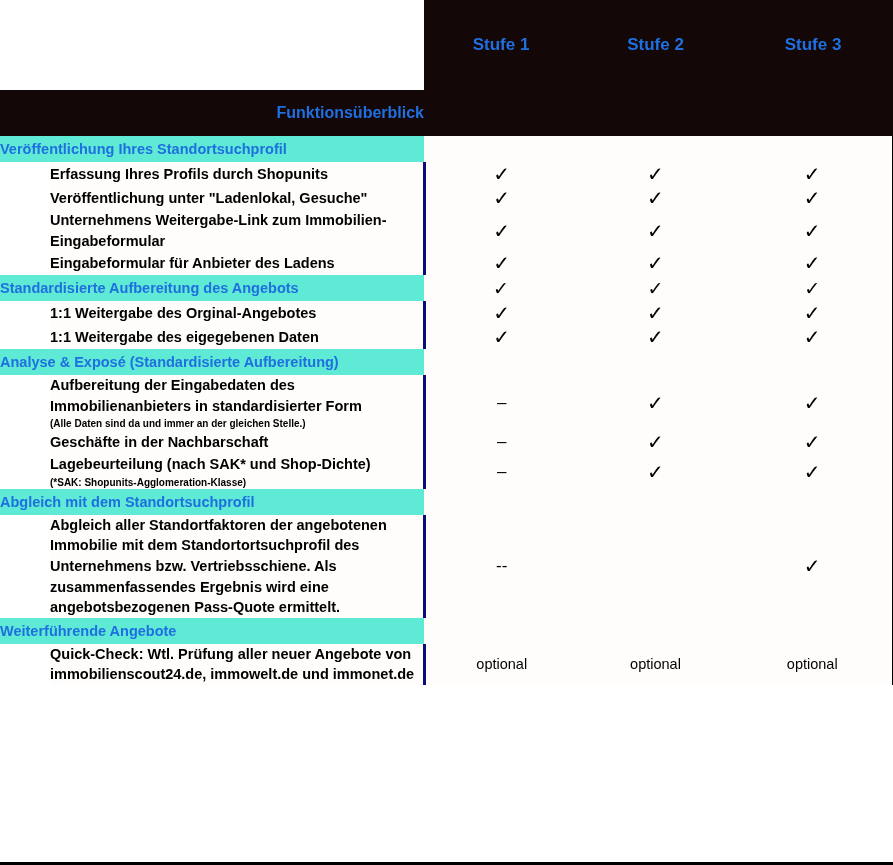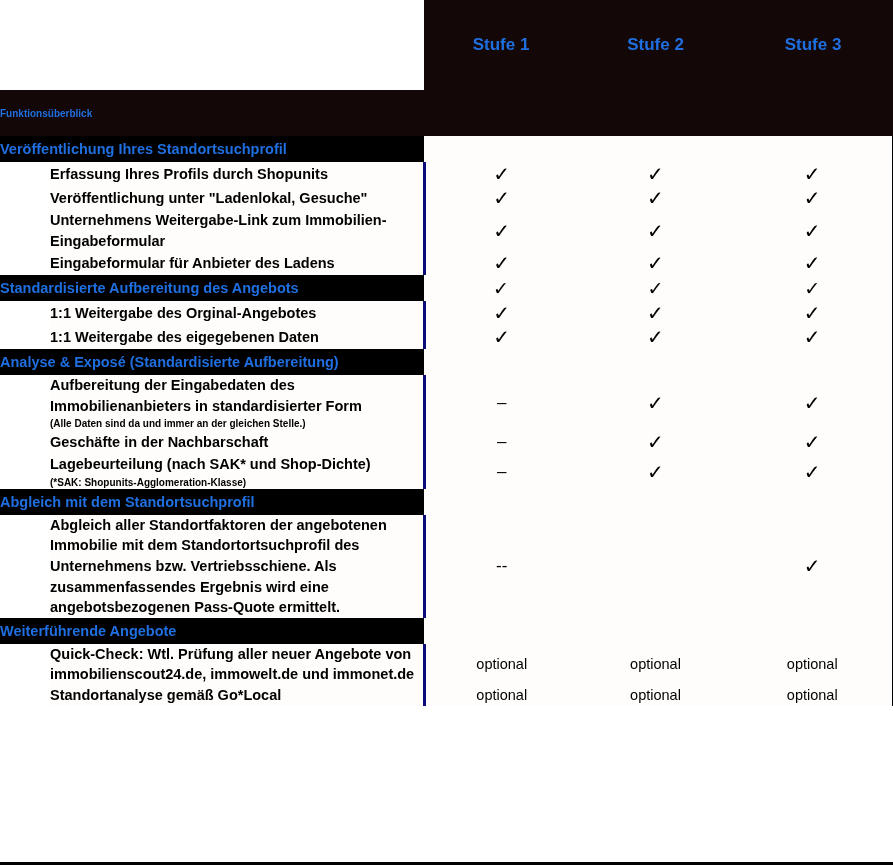--- a/index.html
+++ b/index.html
@@ -53,40 +53,41 @@
     border-right: 3px solid #000000;
     border-top: 3px solid #000000;
     border-bottom: 3px solid #000000;
   }
 
   
   .title-band {
     background: #140707;
     color: #1f6fe0;
     font-weight: bold;
-    font-size: 10px;
+    font-size: 16px;
     height: 46px;
     padding-left: 10px;
     border-top: 3px solid #00c8d7;
     border-bottom: 3px solid #000000;
+    text-align: right;
   }
   .title-band-right {
     background: #140707;
     border-top: 3px solid #000000;
     border-bottom: 3px solid #000000;
   }
 
   
   .sec-label {
     color: #1f6fe0;
     font-weight: bold;
     font-size: 14.5px;
     padding-left: 8px;
     height: 26px;
-    background: #000000;
+    background: #5eead4;
     border-top: 2px solid #00c8d7;
     border-bottom: 3px solid #000000;
     border-left: 3px solid #000000;
   }
   .sec-cell {
     background: #fffdfb;
     border-top: 2px solid #00c8d7;
     border-bottom: 3px solid #000000;
     border-left: 3px solid #0b0b7a;
     border-right: 2px solid #00c8d7;
@@ -267,23 +268,16 @@
           <td class="sec-cell"></td>
           <td class="sec-cell last"></td>
         </tr>
         <tr>
           <td class="item-gutter"></td>
           <td class="item-label"><span>Quick-Check: Wtl. Prüfung aller neuer Angebote von immobilienscout24.de, immowelt.de und immonet.de</span></td>
           <td class="mark firstcol txt">optional</td>
           <td class="mark txt">optional</td>
           <td class="mark last txt">optional</td>
         </tr>
-        <tr>
-          <td class="item-gutter"></td>
-          <td class="item-label"><span>Standortanalyse gemäß Go*Local</span></td>
-          <td class="mark firstcol txt">optional</td>
-          <td class="mark txt">optional</td>
-          <td class="mark last txt">optional</td>
-        </tr>
       </tbody>
   </table>
   <div class="bottom-rule"></div>
 </div>
 
 </body></html>

